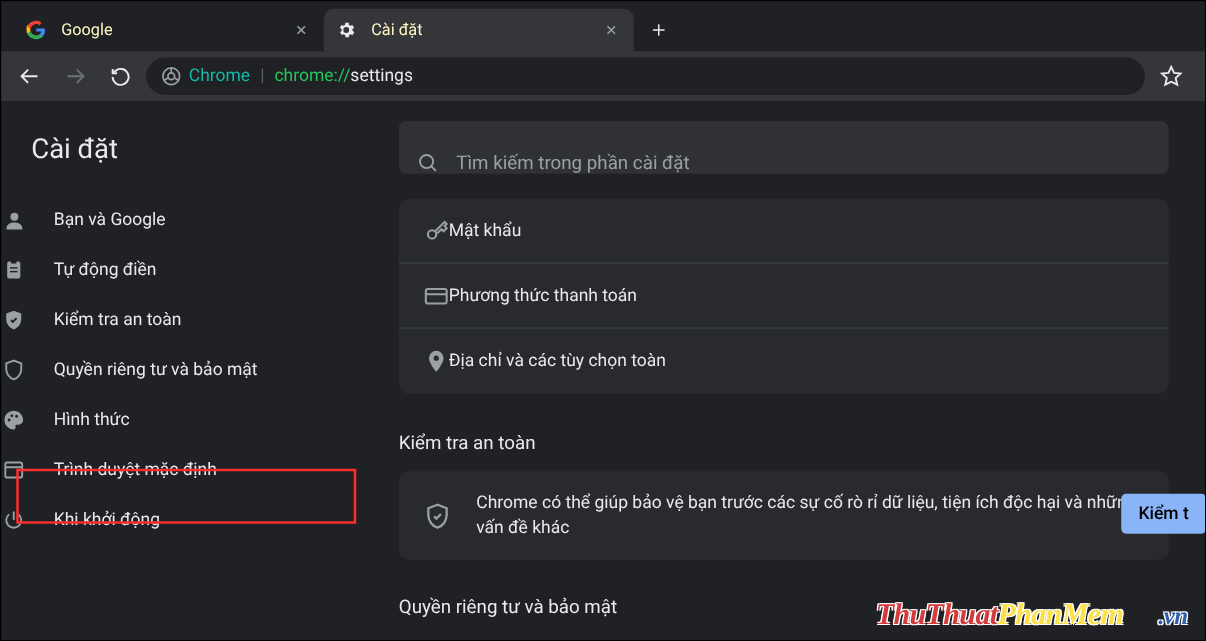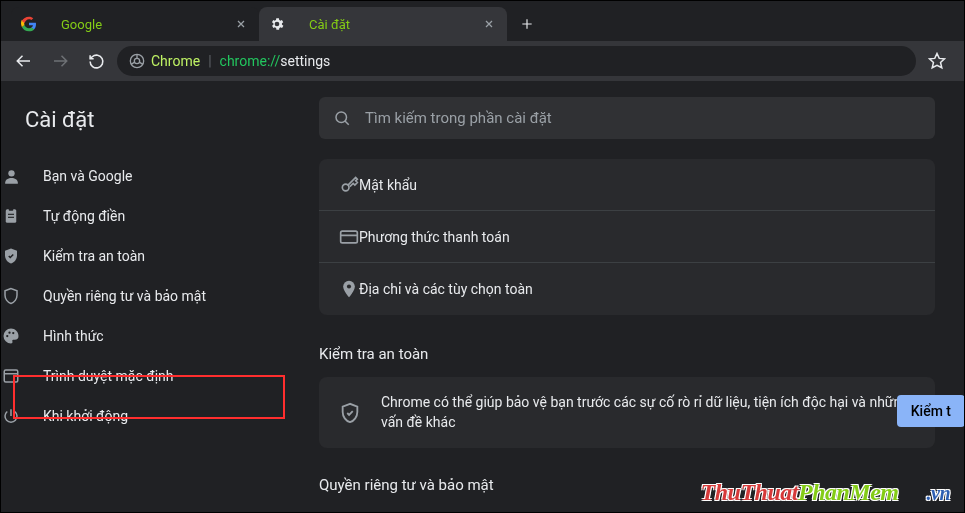--- a/index.html
+++ b/index.html
@@ -1,67 +1,67 @@
 <!DOCTYPE html>
 <html><head>
 <meta charset="utf-8">
 <style>
   * { box-sizing: border-box; margin: 0; padding: 0; }
   html, body { width: 965px; height: 513px; overflow: hidden; font-family: "Segoe UI", Roboto, Arial, sans-serif; background: #202124; color: #e8eaed; }
   body { border: 1px solid #000; }
 
   
   .tabstrip { display: flex; align-items: flex-end; height: 40px; background: #202124; padding-left: 10px; }
-  .tab { display: flex; align-items: center; height: 34px; width: 248px; padding: 0 10px; border-radius: 8px 8px 0 0; font-size: 13px; color: #84cc16; gap: 24px; position: relative; }
+  .tab { display: flex; align-items: center; height: 34px; width: 248px; padding: 0 10px; border-radius: 8px 8px 0 0; font-size: 13px; color: #fef9c3; gap: 12px; position: relative; }
   .tab.inactive { background: #202124; }
   .tab.active { background: #35363a; }
   .tab-title { flex: 1; white-space: nowrap; overflow: hidden; text-overflow: ellipsis; }
   .tab-close { width: 16px; height: 16px; display: flex; align-items: center; justify-content: center; color: #9aa0a6; cursor: pointer; }
   .newtab { width: 28px; height: 28px; display: flex; align-items: center; justify-content: center; color: #e8eaed; margin-left: 6px; margin-bottom: 3px; cursor: pointer; }
 
   
   .toolbar { display: flex; align-items: center; height: 40px; background: #35363a; padding: 0 8px; gap: 6px; }
   .tool-icon { width: 30px; height: 30px; display: flex; align-items: center; justify-content: center; color: #9aa0a6; cursor: pointer; border-radius: 50%; }
   .omnibox { flex: 1; display: flex; align-items: center; height: 30px; background: #202124; border-radius: 15px; padding: 0 12px; font-size: 14px; color: #e8eaed; gap: 8px; }
-  .omni-chip { display: flex; align-items: flex-end; gap: 6px; color: #bef264; }
+  .omni-chip { display: flex; align-items: flex-end; gap: 6px; color: #14b8a6; }
   .omni-divider { color: #5f6368; }
   .omni-url-prefix { color: #22c55e; }
   .omni-url-main { color: #e8eaed; }
   .star { width: 30px; height: 30px; display:flex; align-items:center; justify-content:center; color:#9aa0a6; cursor:pointer; margin-right: 4px; }
 
   
   .content { display: flex; height: calc(513px - 80px - 2px); background: #202124; position: relative; }
 
   
   .sidebar { width: 290px; padding-top: 16px; }
   .settings-title { font-size: 22px; padding: 10px 24px 24px 24px; color: #e8eaed; }
   .side-item { display: flex; align-items: center; height: 40px; gap: 22px; font-size: 14px; color: #e8eaed; cursor: pointer; border-radius: 0 20px 20px 0; margin-right: 16px; }
   .side-item .icon { width: 20px; height: 20px; color: #9aa0a6; display:flex; align-items:center; justify-content:center; }
   .highlight-box { position: absolute; left: 12px; top: 294px; width: 272px; height: 44px; border: 2px solid #ff2e2e; pointer-events: none; }
 
   
   .main { flex: 1; padding: 16px 0 0 28px; position: relative; }
-  .searchbar { display: flex; align-items: center; height: 42px; background: #303134; border-radius: 6px; width: 616px; padding: 0 14px; gap: 14px; color: #9aa0a6; font-size: 15px; }
+  .searchbar { display: flex; align-items: flex-end; height: 42px; background: #303134; border-radius: 6px; width: 616px; padding: 0 14px; gap: 14px; color: #9aa0a6; font-size: 15px; }
 
   .card { width: 616px; background: #292a2d; border-radius: 8px; margin-top: 20px; overflow: hidden; }
   .card-row { display: flex; align-items: center; height: 52px; padding: 0 20px; font-size: 14px; color: #e8eaed; border-bottom: 1px solid #3c4043; cursor: pointer; }
   .card-row:last-child { border-bottom: none; }
   .card-row .icon { width: 20px; height: 20px; color: #9aa0a6; display:flex; align-items:center; justify-content:center; }
 
   .section-heading { font-size: 15px; color: #e8eaed; margin-top: 30px; width: 616px; }
 
   .safety-card { width: 616px; background: #292a2d; border-radius: 8px; margin-top: 14px; display: flex; align-items: center; padding: 16px 20px; gap: 20px; font-size: 14px; color: #e8eaed; position: relative; }
   .safety-card .icon { width: 22px; height: 22px; color: #9aa0a6; flex-shrink: 0; }
   .safety-text { flex: 1; line-height: 1.4; }
   .check-btn { position: absolute; right: -30px; top: 18px; background: #8ab4f8; color: #000000; font-size: 14px; font-weight: 500; padding: 8px 14px; border-radius: 4px; cursor: pointer; }
 
   
   .watermark { position: absolute; right: 14px; bottom: 6px; font-size: 24px; font-weight: 700; font-style: italic; font-family: Georgia, "Times New Roman", serif; letter-spacing: -0.5px; pointer-events: none; white-space: nowrap; }
   .wm-a { color: #d63a3a; text-shadow: 1px 1px 0 #fff, -1px -1px 0 #fff, 1px -1px 0 #fff, -1px 1px 0 #fff; }
-  .wm-b { color: #84cc16; text-shadow: 1px 1px 0 #fff, -1px -1px 0 #fff, 1px -1px 0 #fff, -1px 1px 0 #fff; }
+  .wm-b { color: #fde047; text-shadow: 1px 1px 0 #fff, -1px -1px 0 #fff, 1px -1px 0 #fff, -1px 1px 0 #fff; }
   .wm-c { color: #2e5fb2; text-shadow: 1px 1px 0 #fff, -1px -1px 0 #fff, 1px -1px 0 #fff, -1px 1px 0 #fff; font-size: 20px; padding-left: 28px; }
 
   svg { display: block; }
 </style>
 </head>
 <body>
 
 <div class="tabstrip">
   <div class="tab inactive">
     <span class="icon">

